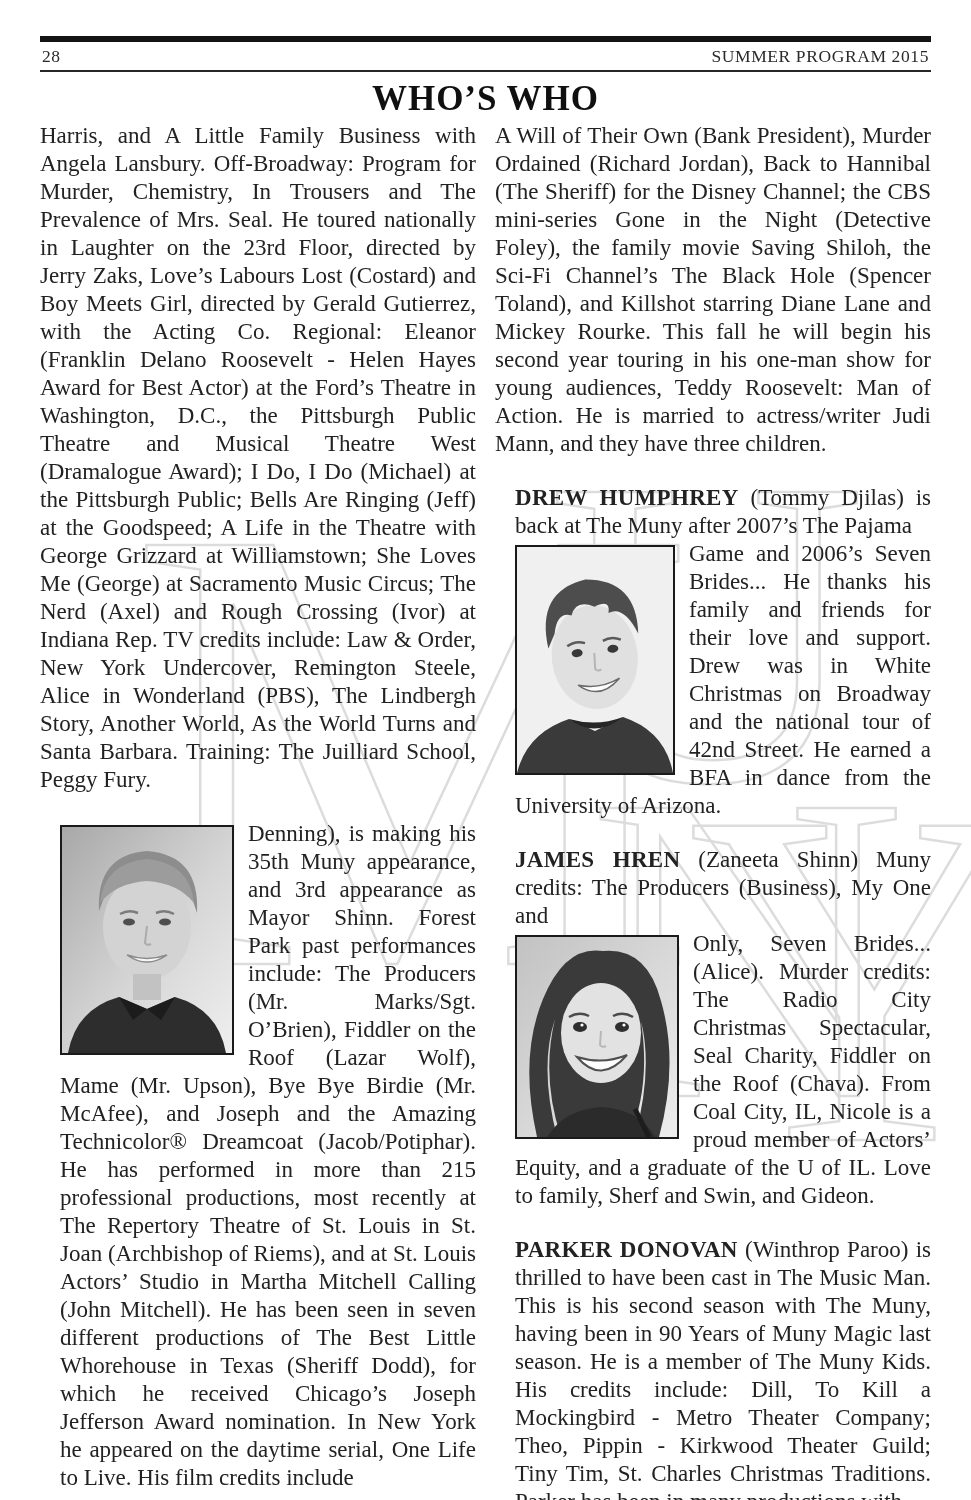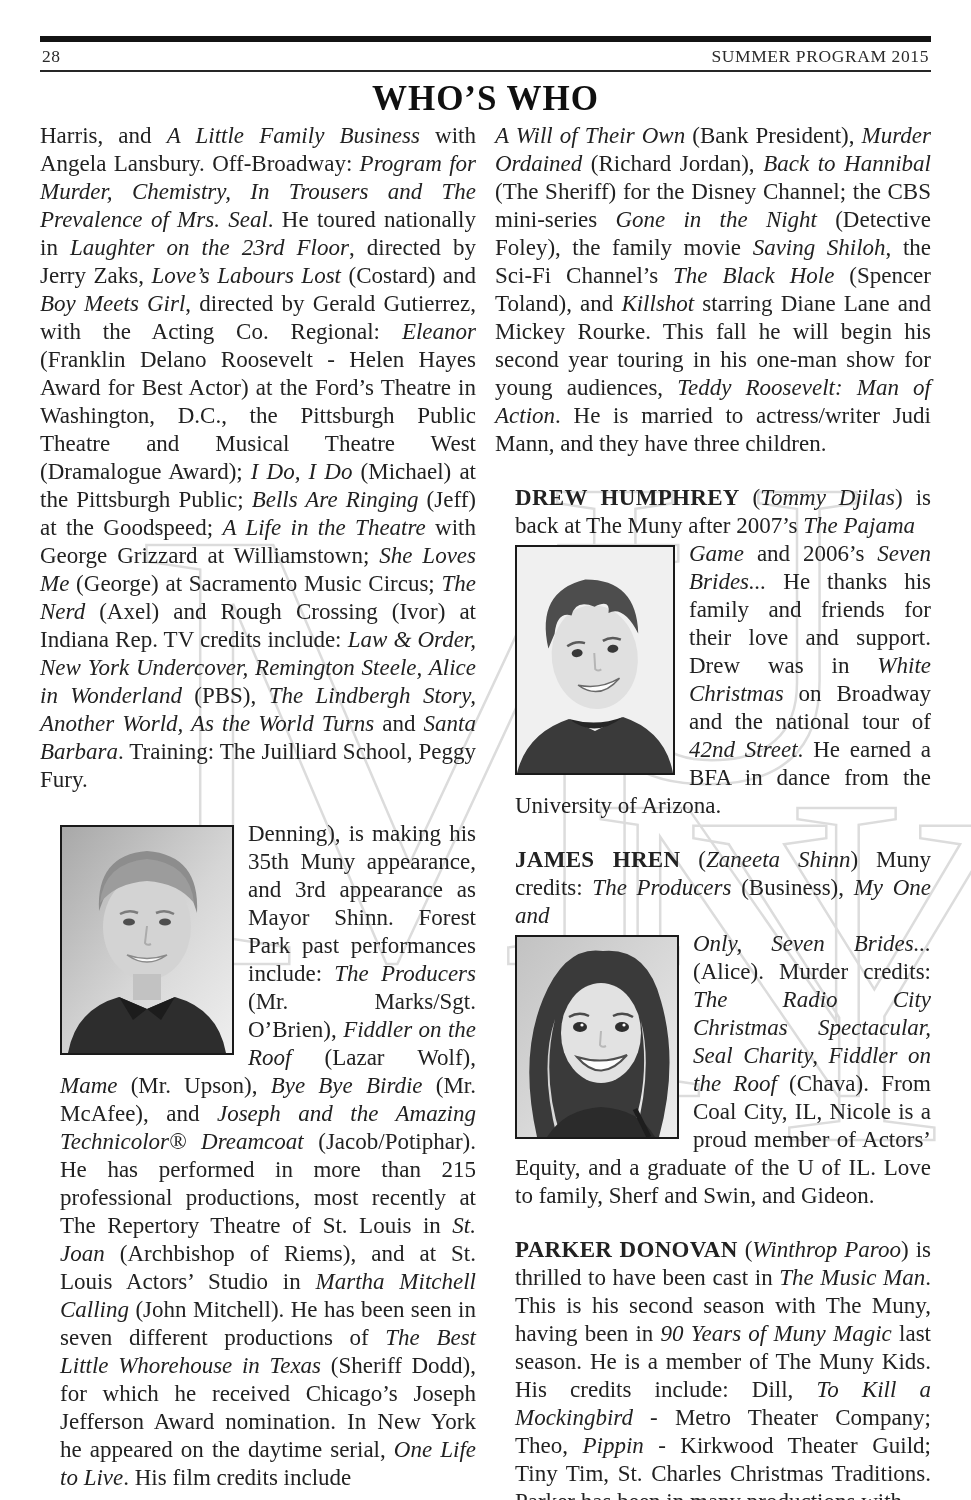--- a/index.html
+++ b/index.html
@@ -18,21 +18,21 @@
   .rule-thick{margin-top:36px;height:6px;background:#141414;}
   .header-row{display:flex;justify-content:space-between;align-items:flex-start;
               padding:4px 2px 3px;font-size:17.5px;letter-spacing:.6px;color:#2a2a2a;}
   .rule-thin{height:2px;background:#262626;}
   .title{margin:7px 0 3px;text-align:center;font-size:35px;font-weight:700;
          letter-spacing:1px;color:#101010;}
   .columns{display:flex;gap:19px;margin-top:1px;}
   .col{flex:1;min-width:0;}
   p.bio{margin:0;font-size:23px;line-height:28px;text-align:justify;color:#222;}
   .bio-section{margin-top:26px;margin-left:20px;}
-  .it{font-style:italic;}
+  .it{}
   .bd{font-weight:700;letter-spacing:.3px;}
   
   .photo{float:left;margin:5px 14px 4px 0;border:2px solid #1a1a1a;background:#ddd;
          display:block;overflow:hidden;}
   .photo svg{display:block;width:100%;height:100%;}
   .photo-james{width:170px;height:226px;}
   .photo-drew{width:156px;height:226px;}
   .photo-nicole{width:160px;height:200px;}
 </style>
 </head>

